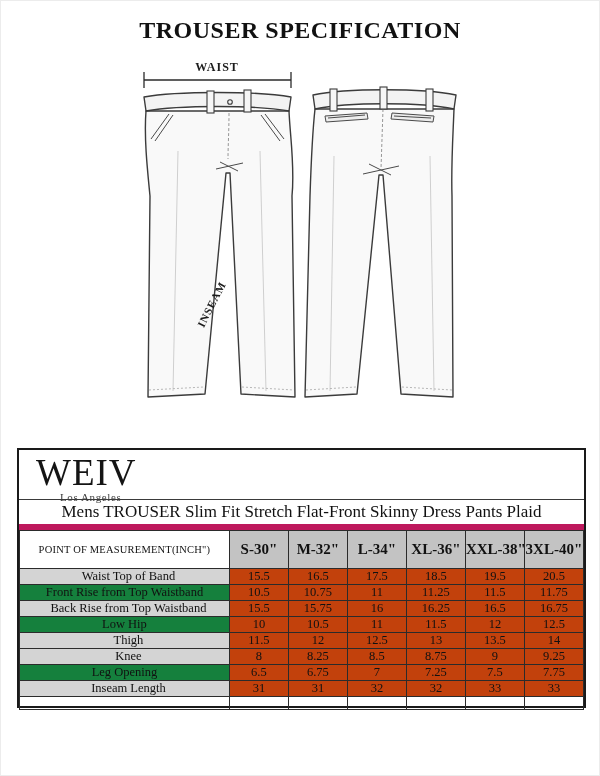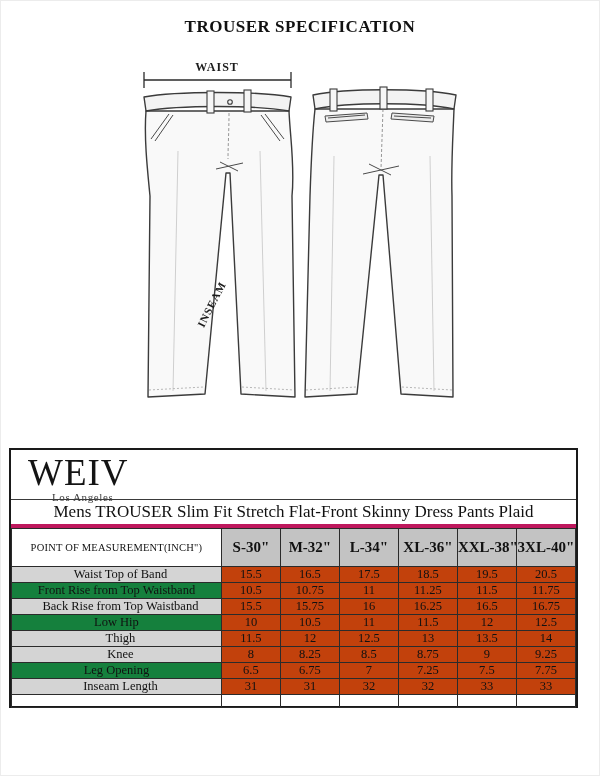--- a/index.html
+++ b/index.html
@@ -3,39 +3,39 @@
 <meta charset="utf-8">
 <style>
   html,body{margin:0;padding:0;background:#fff;}
   body{
     width:600px;height:776px;position:relative;overflow:hidden;
     font-family:"Liberation Serif","DejaVu Serif",serif;
     color:#111;border:1px solid #ececec;box-sizing:border-box;
   }
   .page-title{
     position:absolute;top:16px;left:0;width:100%;text-align:center;
-    font-size:17px;font-weight:bold;letter-spacing:.5px;margin:0;
+    font-size:24px;font-weight:bold;letter-spacing:.5px;margin:0;
   }
   .diagram-wrap{position:absolute;top:0;left:0;width:600px;height:440px;}
   
   .sheet{
-    position:absolute;left:8px;top:447px;width:569px;height:260px;
+    position:absolute;left:16px;top:447px;width:569px;height:260px;
     border:2px solid #1a1a1a;box-sizing:border-box;background:#fff;
   }
   .logo-row{position:relative;height:49px;border-bottom:1px solid #3a3a3a;}
   .brand-logo{
     position:absolute;left:17px;top:1px;font-size:37px;letter-spacing:1px;
     font-weight:500;color:#141414;
   }
   .brand-sub{
     position:absolute;left:41px;top:41px;font-size:11px;letter-spacing:.6px;color:#3c3c3c;
   }
   .subtitle-row{
     height:24px;line-height:24px;text-align:center;font-size:17px;
-    border-bottom:4px solid #be185d;white-space:nowrap;
+    border-bottom:6px solid #be185d;white-space:nowrap;
   }
   table.spec{width:100%;border-collapse:collapse;table-layout:fixed;}
   table.spec td,table.spec th{
     border:1px solid #2b2b2b;text-align:center;vertical-align:middle;
     padding:0;overflow:hidden;white-space:nowrap;
   }
   table.spec col.c-label{width:37.2%;}
   table.spec col.c-size{width:10.46%;}
   tr.hdr{height:38px;}
   tr.hdr .corner{background:#fff;font-size:10.5px;letter-spacing:.2px;font-weight:normal;}

